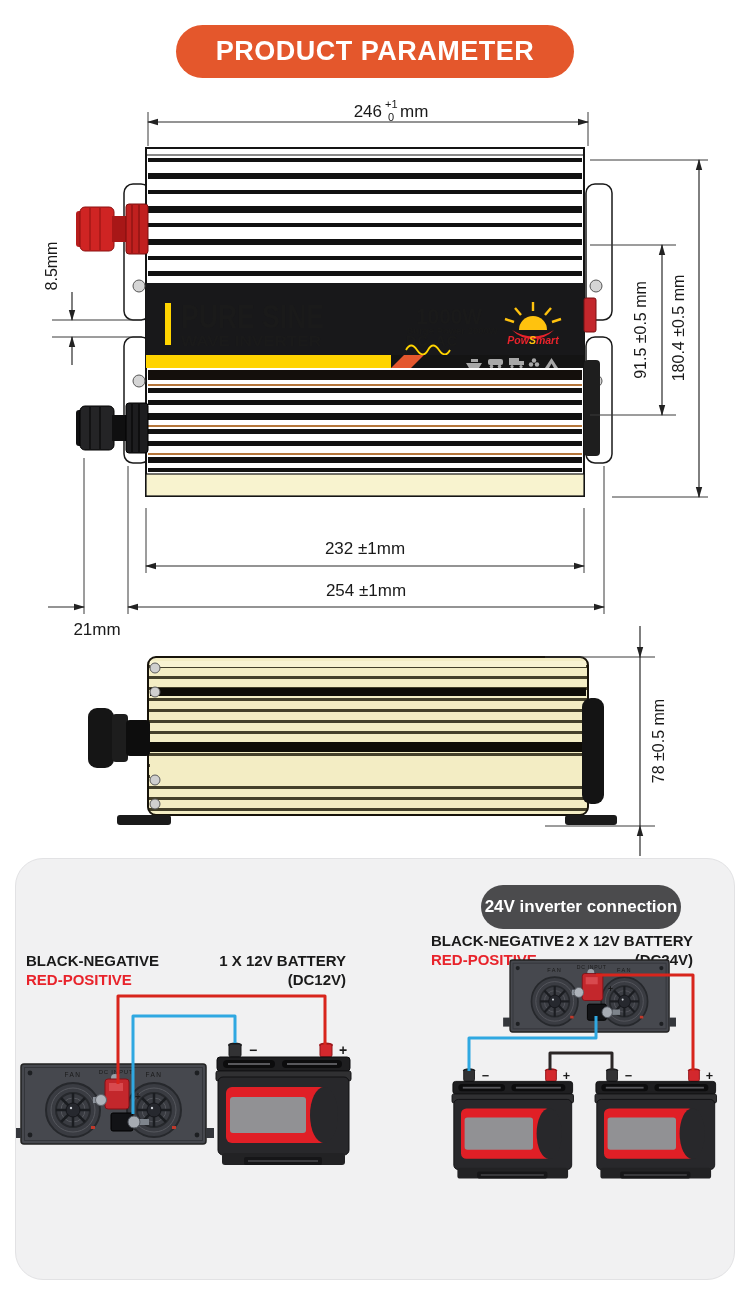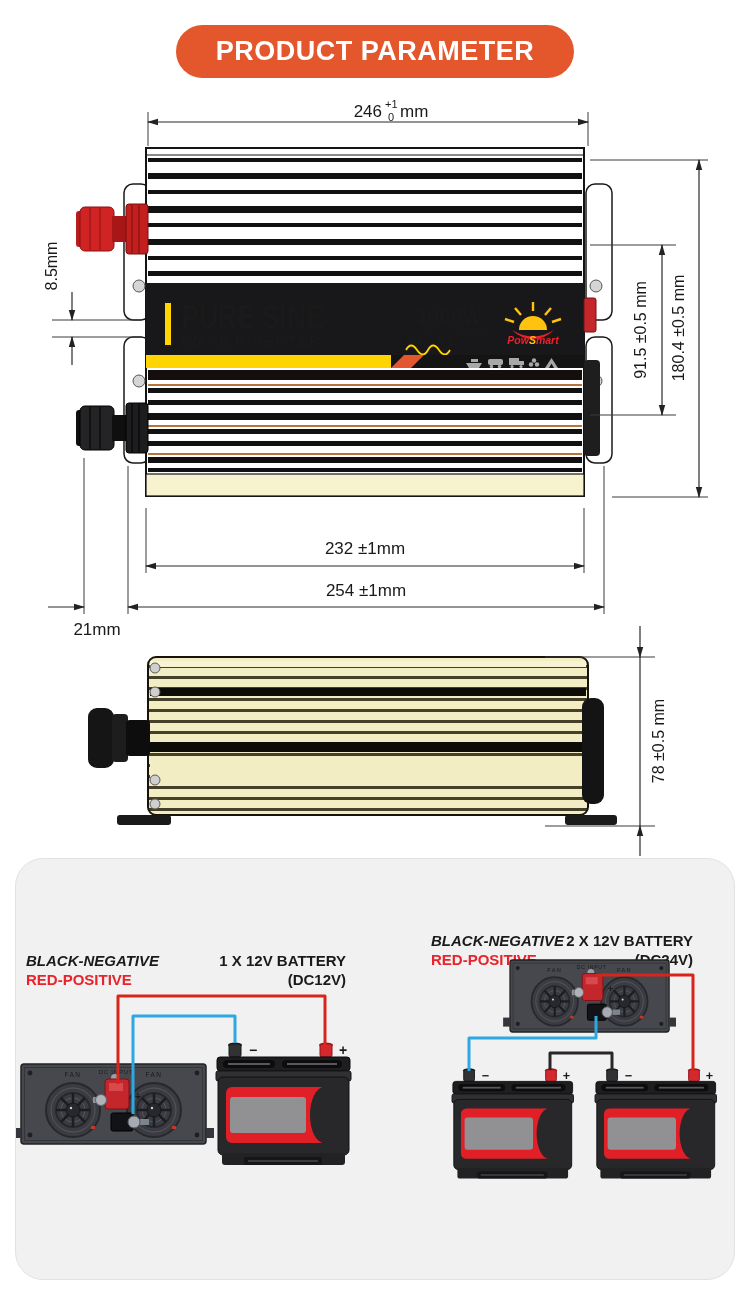--- a/index.html
+++ b/index.html
@@ -20,21 +20,21 @@
 
   .panel { position:absolute; left:15px; top:850px; width:720px; height:422px;
     background:#F1F1F2; border:1px solid #E2E2E4; border-radius:28px; }
   .badge { position:absolute; height:44px; background:#4B4B4D; border-radius:22px;
     display:flex; align-items:center; justify-content:center; }
   .badge span { color:#ffffff; font-size:17px; font-weight:700; }
   .badge-12v { left:80px; top:26px; width:205px; }
   .badge-24v { left:465px; top:26px; width:200px; }
 
   .polarity { position:absolute; font-size:15px; font-weight:700; line-height:19px; }
-  .polarity .neg { color:#1a1a1a;font-style:italic; }
+  .polarity .neg { color:#1a1a1a; }
   .polarity .pos { color:#E8232B; }
   .battery-label { position:absolute; font-size:15px; font-weight:700; line-height:19px;
     color:#1a1a1a; text-align:right; }
   .pol-12v { left:10px; top:92px; }
   .bat-12v { left:200px; top:92px; width:130px; }
   .pol-24v { left:415px; top:72px; }
   .bat-24v { left:545px; top:72px; width:132px; }
 
   .diag { position:absolute; }
   .diag-12v { left:0px; top:130px; }
@@ -342,20 +342,23 @@
         <rect x="14" y="56" width="76" height="36" rx="3" fill="#919194"></rect>
         <rect x="6" y="112" width="123" height="12" rx="3" fill="#222224"></rect>
         <rect x="28" y="116" width="78" height="8" rx="2" fill="#161618"></rect>
         <rect x="32" y="119" width="70" height="2" fill="#3C3C40"></rect>
       </g>
     </defs>
   </svg>
 
   <div class="panel">
 
+    <div class="badge badge-24v">
+      <span>24V inverter connection</span>
+    </div>
 
     <div class="polarity pol-12v">
       <div class="neg">BLACK-NEGATIVE</div>
       <div class="pos">RED-POSITIVE</div>
     </div>
     <div class="battery-label bat-12v">
       <div>1 X 12V BATTERY</div>
       <div>(DC12V)</div>
     </div>
 

